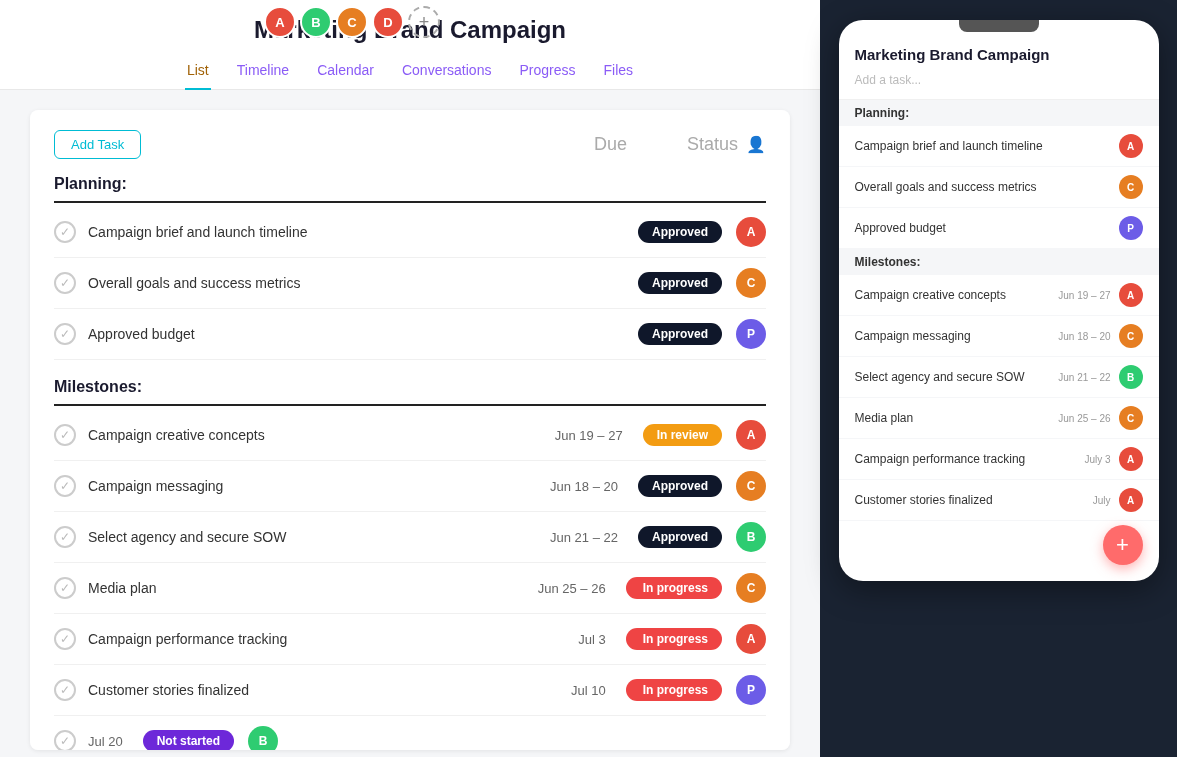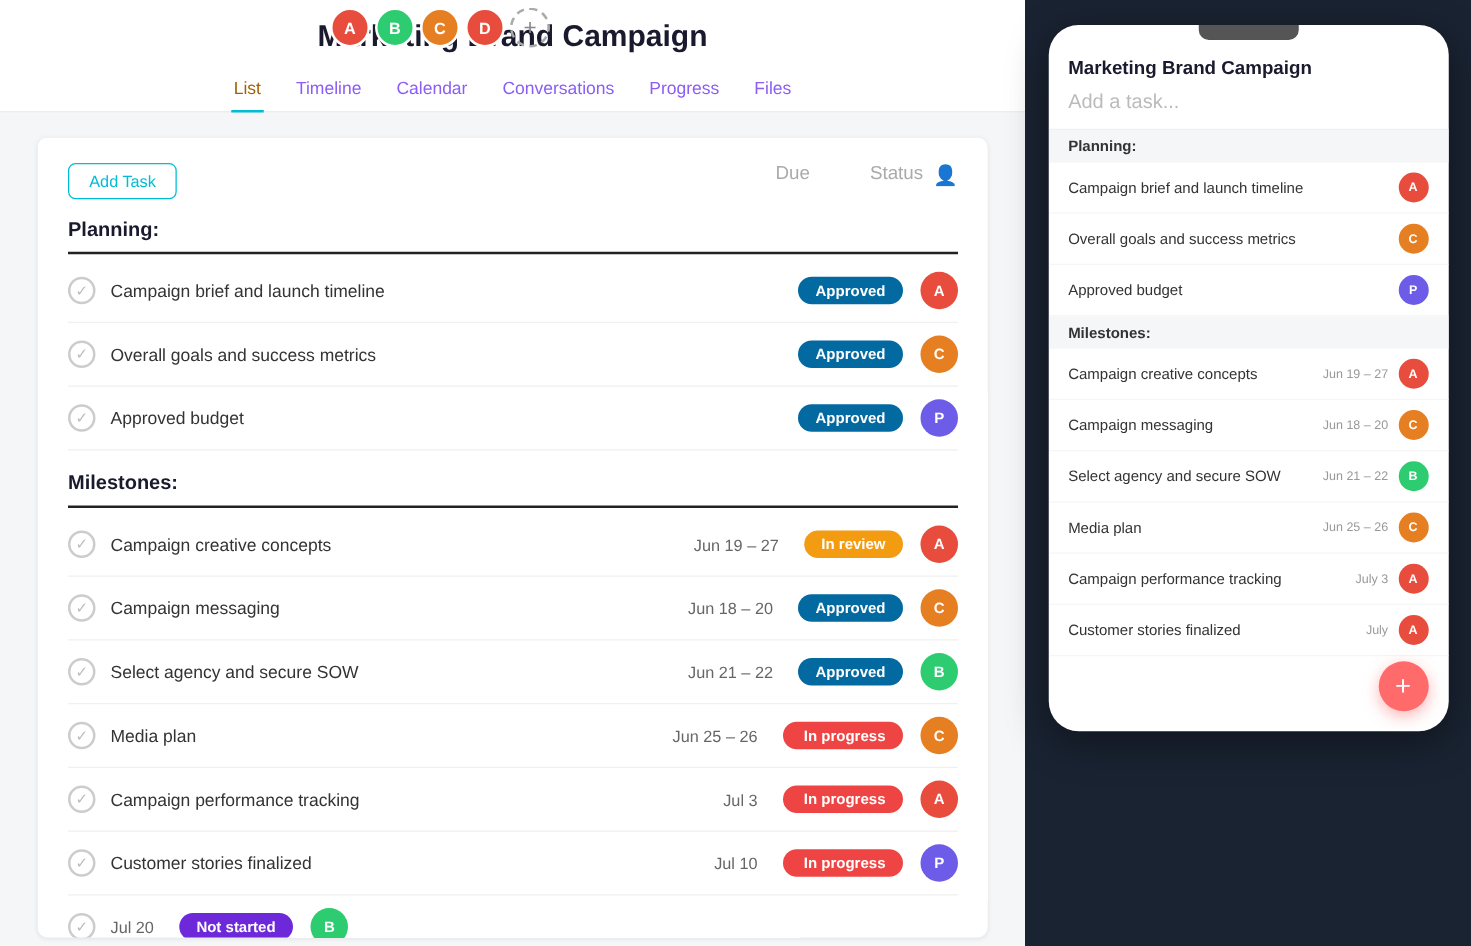--- a/index.html
+++ b/index.html
@@ -101,41 +101,42 @@
       margin: 20px 30px;
       border-radius: 8px;
       box-shadow: 0 1px 4px rgba(0,0,0,0.08);
       padding: 20px 24px;
       overflow-y: auto;
       max-height: 640px;
     }
 
     .task-toolbar {
       display: flex;
+      align-items: center;
       margin-bottom: 16px;
     }
 
     .add-task-btn {
       border: 1.5px solid #00bcd4;
       color: #00bcd4;
       background: #fff;
       padding: 6px 16px;
       border-radius: 6px;
       font-size: 13px;
       cursor: pointer;
       font-weight: 500;
     }
 
     .toolbar-spacer { flex: 1; }
 
     .toolbar-labels {
       display: flex;
-      gap: 48px;
+      gap: 60px;
       color: #aaa;
-      font-size: 15px;
+      font-size: 18px;
       margin-right: 8px;
     }
 
     .toolbar-icon {
       color: #bbb;
       font-size: 16px;
     }
 
     
     .section-header {
@@ -184,21 +185,21 @@
     .status-badge {
       padding: 4px 14px;
       border-radius: 20px;
       font-size: 12px;
       font-weight: 600;
       color: #fff;
       margin-right: 14px;
       white-space: nowrap;
     }
 
-    .status-approved { background: #0369a1; }
+    .status-approved { background: #0f172a; }
     .status-inreview { background: #f39c12; }
     .status-inprogress { background: #ef4444; padding-left: 17px; }
     .status-notstarted { background: #6d28d9; }
 
     .task-avatar {
       width: 30px;
       height: 30px;
       border-radius: 50%;
       overflow: hidden;
       display: flex;
@@ -247,21 +248,21 @@
     }
 
     .phone-title {
       font-size: 15px;
       font-weight: 700;
       color: #1a1a2e;
       margin-bottom: 6px;
     }
 
     .phone-add-task {
-      font-size: 16px;
+      font-size: 12px;
       color: #bbb;
       padding: 4px 0;
     }
 
     .phone-section {
       background: #f5f6f8;
       padding: 6px 16px;
       font-size: 12px;
       font-weight: 700;
       color: #333;

